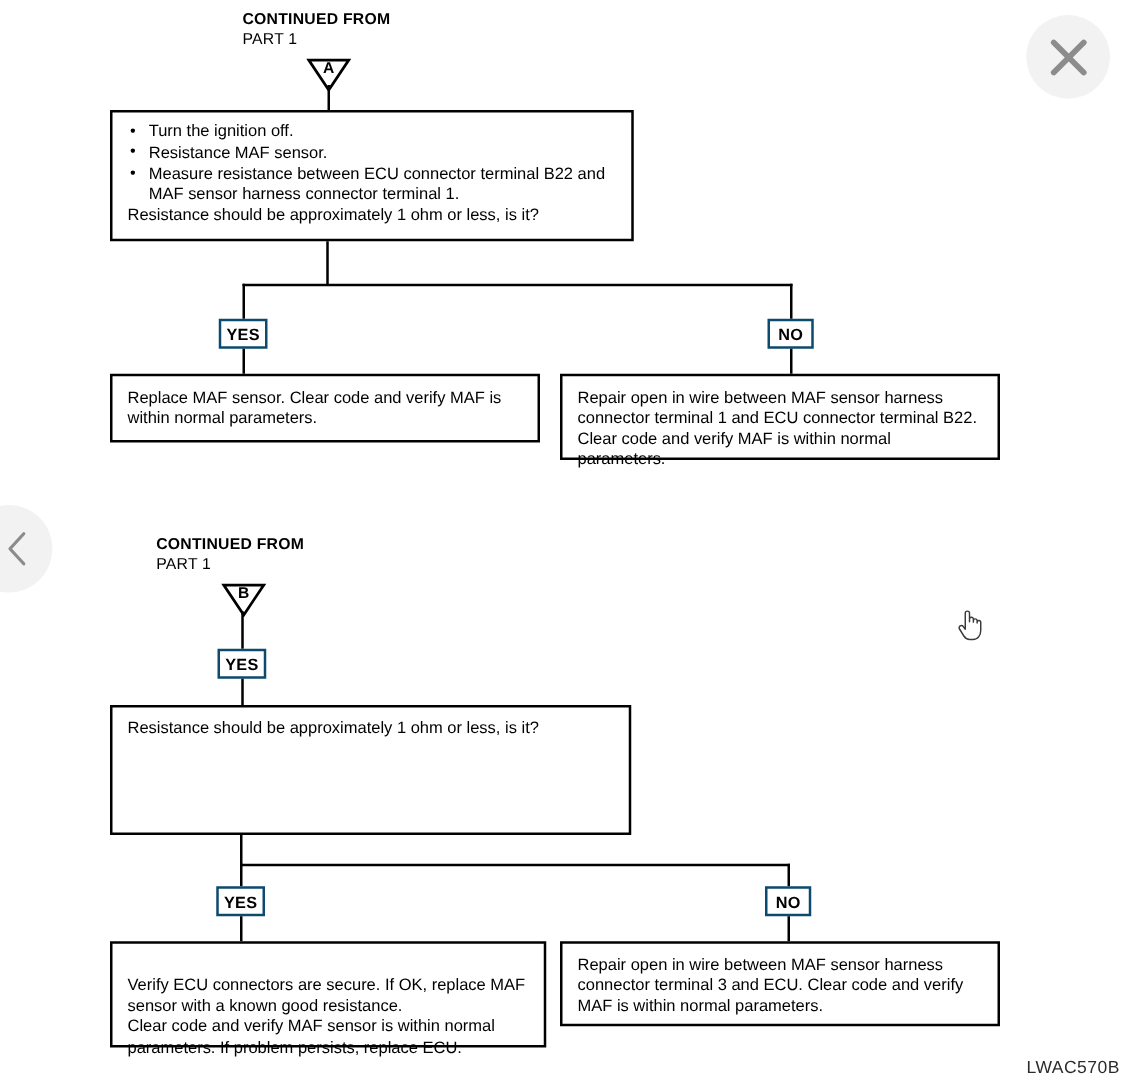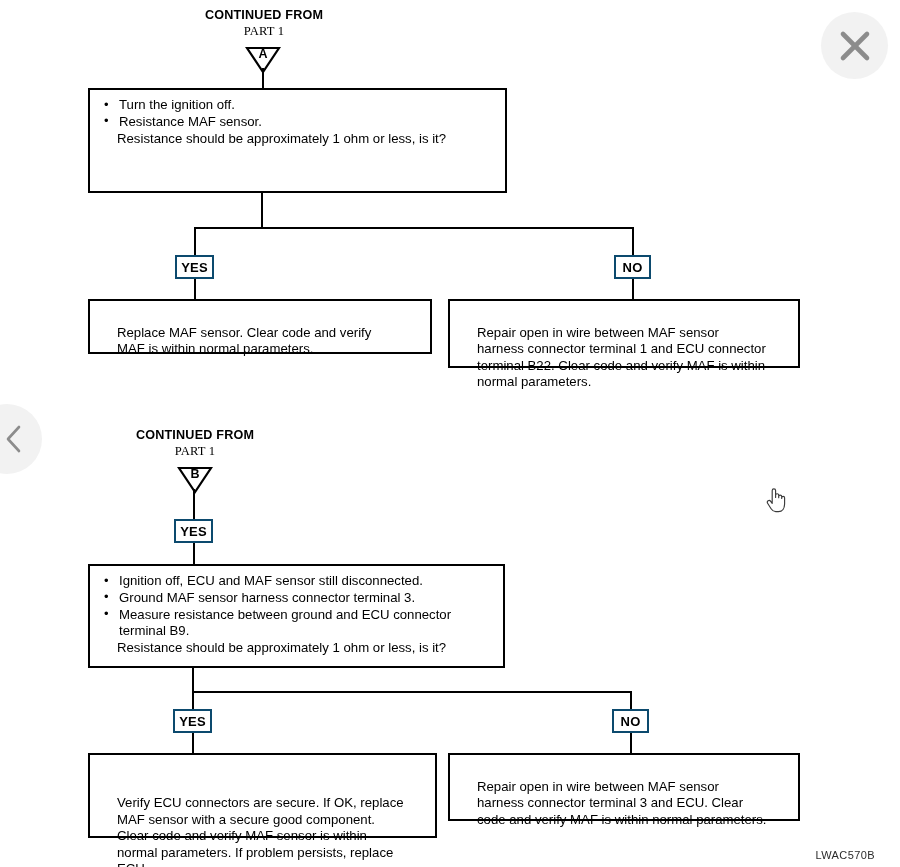--- a/index.html
+++ b/index.html
@@ -62,57 +62,56 @@
   .fbox .bullets li::before {
     content: "\2022";
     position: absolute;
     left: 4px;
     top: -0.5px;
     font-size: 13px;
   }
   .fbox .tail {
     margin-top: 0.5px;
   }
-  .fbox p { margin: 17px; }
+  .fbox p { margin: 2px; }
 
   
   .ynbox {
     position: absolute;
     box-sizing: border-box;
     border: 2px solid #0c4a6e;
     background: #fff;
     font-weight: bold;
     font-size: 13px;
     letter-spacing: 0.2px;
     display: flex;
     align-items: center;
     justify-content: center;
     height: 24px;
     color: #000;
   }
 
   
   .cont-head {
     position: absolute;
-    text-align: center;
+    text-align: left;
     font-size: 12.6px;
     line-height: 15.5px;
     color: #000;
     white-space: nowrap;
   }
   .cont-head .l1 {
     font-weight: bold;
     letter-spacing: 0.2px;
     display: block;
   }
   .cont-head .l2 {
     font-weight: normal;
     letter-spacing: 0.2px;
     display: block;
-    font-family: Liberation Serif, serif;
   }
 
   
   .conn {
     position: absolute;
     width: 36px;
     height: 28px;
   }
   .conn svg { display: block; }
   .conn .letter {
@@ -146,23 +145,23 @@
   .prev-btn {
     left: -28px;
     top: 404px;
     width: 70px;
     height: 70px;
   }
 
   
   .fig-code {
     position: absolute;
-    right: 25px;
+    right: 4px;
     bottom: 6px;
-    font-size: 11px;
+    font-size: 14px;
     letter-spacing: 0.4px;
     color: #2b2b2b;
     font-family: "Liberation Sans", sans-serif;
     text-align: center;
   }
 
   
   .cursor {
     position: absolute;
     left: 766px;
@@ -187,20 +186,21 @@
       <polygon points="2,2 34,2 18,26" fill="#fff" stroke="#000" stroke-width="2.2" stroke-linejoin="miter"></polygon>
     </svg>
     <span class="letter">A</span>
   </div>
   <div class="vline" style="left:262px; top:68px; height:21px;"></div>
 
   <div class="fbox" style="left:88px; top:88px; width:419px; height:105px;">
     <ul class="bullets">
       <li>Turn the ignition off.</li>
       <li>Resistance MAF sensor.</li>
+      <li>Measure resistance between ECU connector terminal B22 and MAF sensor harness connector terminal 1.</li>
     </ul>
     <p class="tail">Resistance should be approximately 1 ohm or less,  is it?</p>
   </div>
 
   <div class="vline" style="left:261px; top:193px; height:35px;"></div>
   <div class="hline" style="left:194px; top:227px; width:440px;"></div>
   <div class="vline" style="left:194px; top:227px; height:29px;"></div>
   <div class="vline" style="left:632px; top:227px; height:29px;"></div>
 
   <div class="ynbox" style="left:175px; top:255px; width:39px;">YES</div>
@@ -227,41 +227,36 @@
       <polygon points="2,2 34,2 18,26" fill="#fff" stroke="#000" stroke-width="2.2" stroke-linejoin="miter"></polygon>
     </svg>
     <span class="letter">B</span>
   </div>
   <div class="vline" style="left:193px; top:489px; height:31px;"></div>
 
   <div class="ynbox" style="left:174px; top:519px; width:39px;">YES</div>
   <div class="vline" style="left:193px; top:543px; height:22px;"></div>
 
   <div class="fbox" style="left:88px; top:564px; width:417px; height:104px;">
-    <ul class="bullets">
-      <li>Ignition off, ECU and MAF sensor still disconnected.</li>
-      <li>Ground MAF sensor harness connector terminal 3.</li>
-      <li>Measure resistance between ground and ECU connector terminal B9.</li>
-    </ul>
     <p class="tail">Resistance should be approximately 1 ohm or less, is it?</p>
   </div>
 
   <div class="vline" style="left:192px; top:668px; height:24px;"></div>
   <div class="hline" style="left:192px; top:691px; width:440px;"></div>
   <div class="vline" style="left:630px; top:691px; height:19px;"></div>
   <div class="vline" style="left:192px; top:691px; height:19px;"></div>
 
   <div class="ynbox" style="left:173px; top:709px; width:39px;">YES</div>
   <div class="ynbox" style="left:612px; top:709px; width:37px;">NO</div>
 
   <div class="vline" style="left:192px; top:733px; height:21px;"></div>
   <div class="vline" style="left:630px; top:733px; height:21px;"></div>
 
   <div class="fbox" style="left:88px; top:753px; width:349px; height:85px; white-space:pre-line;">
-    <p>Verify ECU connectors are secure. If OK, replace MAF sensor with a secure good component.
+    <p>Verify ECU connectors are secure. If OK, replace MAF sensor with a known good resistance.
 Clear code and verify MAF sensor is within normal parameters. If problem persists, replace ECU.</p>
   </div>
 
   <div class="fbox" style="left:448px; top:753px; width:352px; height:68px;">
     <p>Repair open in wire between MAF sensor harness connector terminal 3 and ECU. Clear code and verify MAF is within normal parameters.</p>
   </div>
 
   <div class="fig-code">LWAC570B</div>
 
   <div class="round-btn close-btn">

